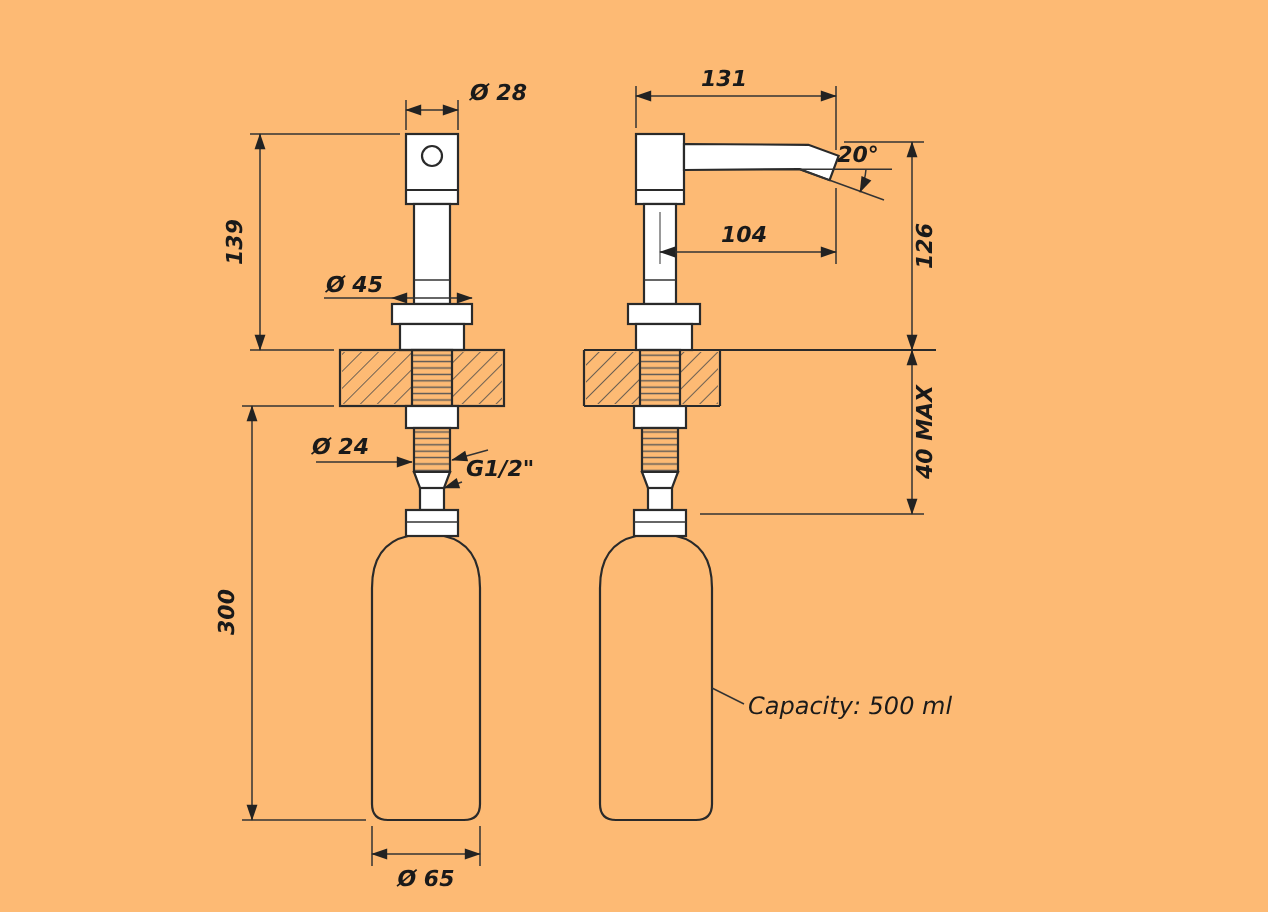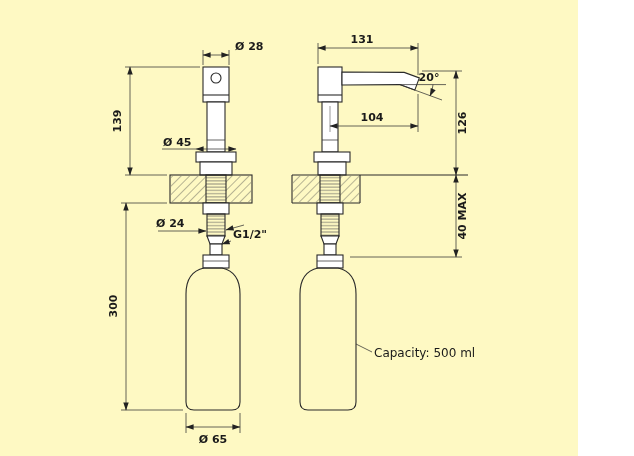--- a/index.html
+++ b/index.html
@@ -3,24 +3,25 @@
 <meta charset="utf-8">
 <style>
   html, body {
     margin: 0;
     padding: 0;
     background: #ffffff;
     font-family: "DejaVu Sans", sans-serif;
   }
   .canvas {
     position: relative;
-    width: 578px;
+    width: 634px;
     height: 456px;
-    background: #fef9c3;
+    background: #fdba74;
     overflow: hidden;
+    font-style: italic;
   }
   svg { display: block; }
   svg text {
     font-family: "DejaVu Sans", sans-serif;
     fill: #1a1a1a;
   }
   .dim-label {
     font-size: 11px;
     font-weight: bold;
   }

